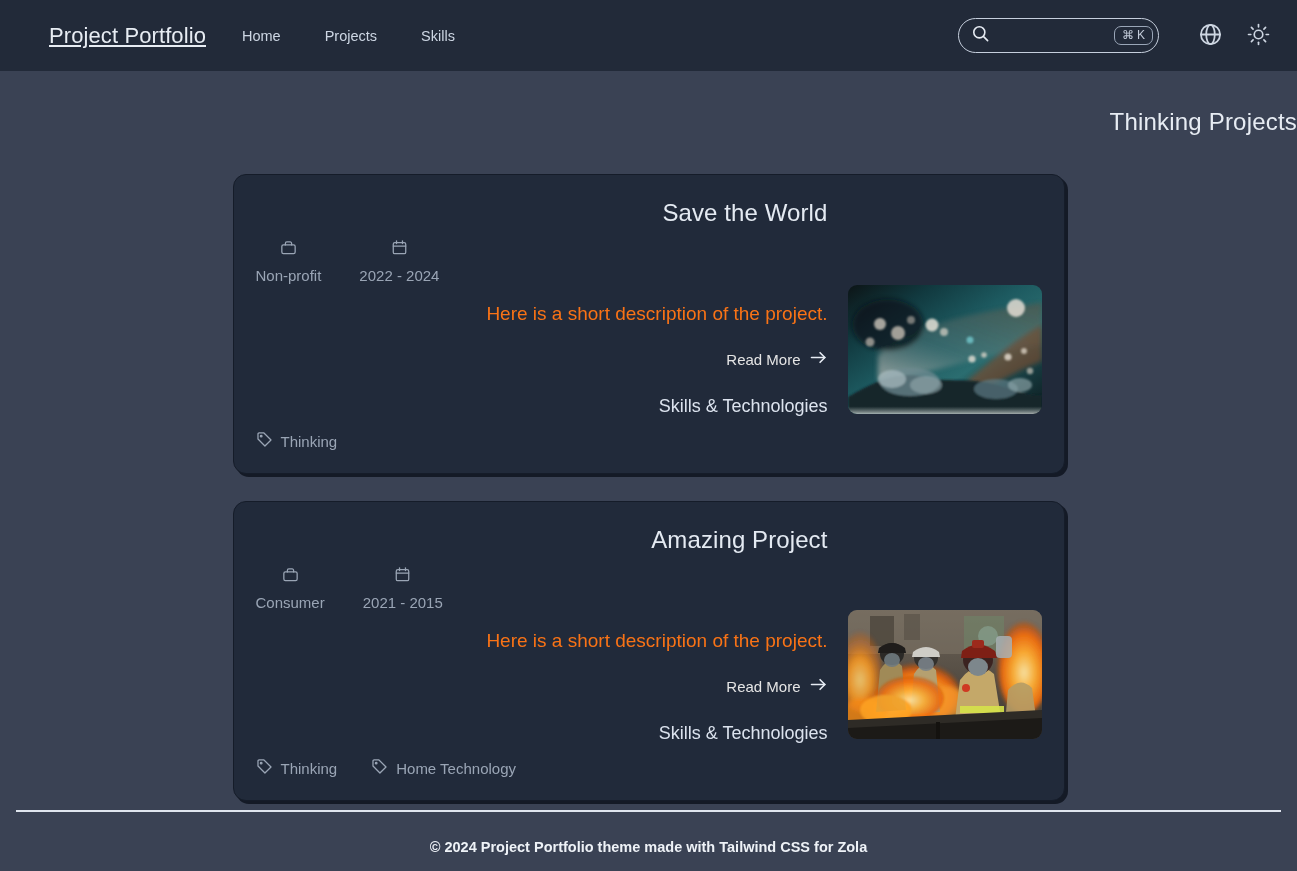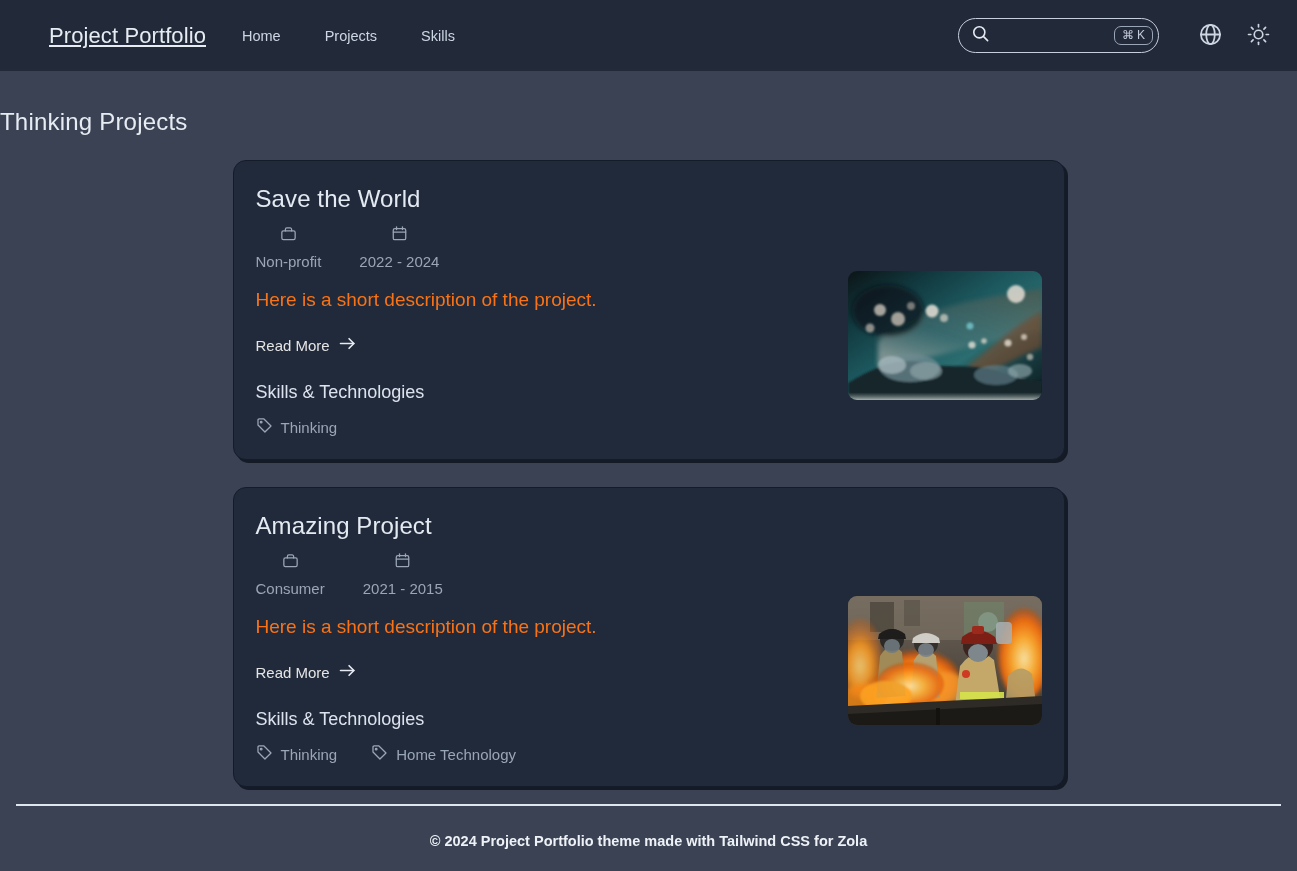--- a/index.html
+++ b/index.html
@@ -107,26 +107,26 @@
   }
 
   .icon-btn + .icon-btn { margin-left: 18px; }
 
   
   .main {
     padding-top: 37px;
   }
 
   .page-title {
-    text-align: left;
+    text-align: right;
     font-size: 24px;
     font-weight: 400;
     color: #e7ecf3;
     letter-spacing: 0.2px;
-    margin-bottom: 24px;
+    margin-bottom: 38px;
   }
 
   .cards-wrap {
     width: 832px;
     margin: 0 auto;
   }
 
   .card {
     background: #212a3a;
     border-radius: 13px;
@@ -136,21 +136,21 @@
     position: relative;
     min-height: 273px;
     margin-bottom: 27px;
   }
 
   .card-inner {
     display: flex;
     align-items: flex-start;
   }
 
-  .card-left { flex: 1; min-width: 0; }
+  .card-left { flex: 1; min-width: 0; text-align: right; }
 
   .card-title {
     font-size: 24px;
     font-weight: 400;
     color: #e4eaf2;
     letter-spacing: 0.1px;
     margin-bottom: 12px;
   }
 
   .meta-row {
@@ -221,21 +221,21 @@
 
   .thumb-slot-1 { margin-top: 86px; }
   .thumb-slot-2 { margin-top: 84px; }
 
   
   .footer {
     position: absolute;
     left: 0;
     right: 0;
     bottom: 0;
-    padding-bottom: 22px;
+    padding-bottom: 16px;
   }
 
   .footer-divider {
     height: 2px;
     background: #dfe5ee;
     margin: 0 16px 0 16px;
   }
 
   .footer-text {
     text-align: center;

